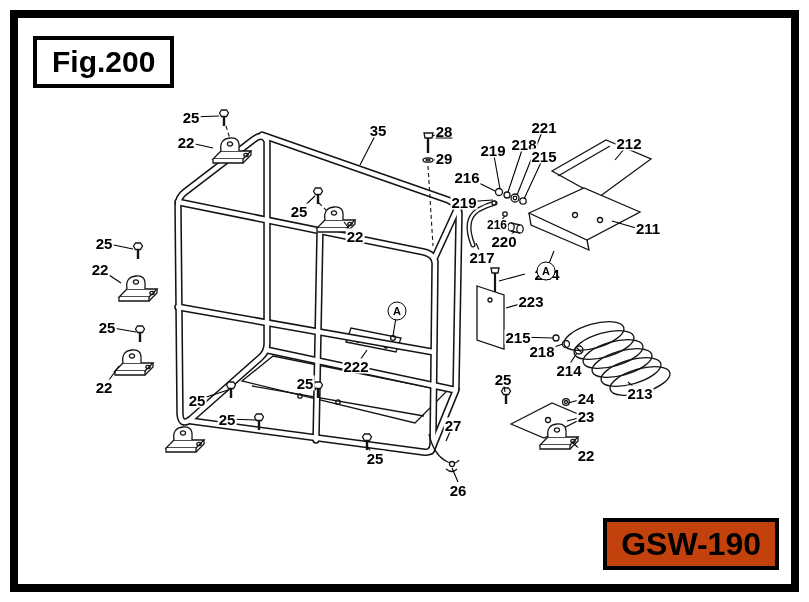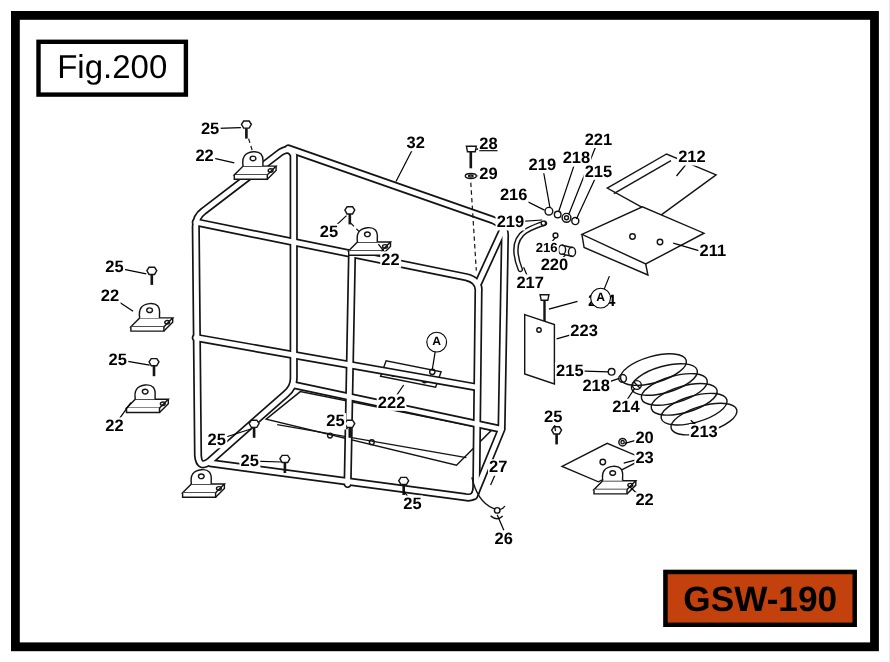--- a/index.html
+++ b/index.html
@@ -3,21 +3,21 @@
 <meta charset="utf-8">
 <style>
   html,body{margin:0;padding:0;background:#888;}
   .page{
     position:relative;width:809px;height:602px;background:#fff;
     font-family:"Liberation Sans",sans-serif;overflow:hidden;margin:0 auto;
   }
   .outer-border{position:absolute;inset:10px;border:8px solid #000;pointer-events:none;}
   .fig-box{
     position:absolute;left:33px;top:36px;border:4px solid #000;background:#fff;
-    padding:3px 15px;font-size:30px;font-weight:400;color:#000;z-index:6;line-height:1.25;
+    padding:3px 15px;font-size:30px;font-weight:700;color:#000;z-index:6;line-height:1.25;
   }
   .model-box{
     position:absolute;right:30px;bottom:32px;border:4px solid #000;background:#c2410c;
     padding:2px 14px;font-size:32px;font-weight:700;color:#000;z-index:6;line-height:1.25;
   }
   .art{position:absolute;left:0;top:0;z-index:2;}
   .leader-layer{position:absolute;left:0;top:0;z-index:3;}
   .leader-layer line{stroke:#000;stroke-width:1.1;}
   .labels-layer{position:absolute;inset:0;z-index:4;}
   .part-label{
@@ -247,21 +247,21 @@
       <line x1="586" y1="455" x2="572" y2="442"></line>
       <line x1="453" y1="425" x2="446" y2="441"></line>
       <line x1="458" y1="482" x2="452" y2="468"></line>
       <line x1="397" y1="311" x2="393" y2="336"></line>
       <line x1="546" y1="271" x2="554" y2="251"></line>
     </svg>
 
   <div class="labels-layer" id="labels-layer">
       <div class="part-label" style="left: 191px; top: 117px;">25</div>
       <div class="part-label" style="left: 186px; top: 142px;">22</div>
-      <div class="part-label" style="left: 378px; top: 130px;">32</div>
+      <div class="part-label" style="left: 378px; top: 130px;">35</div>
       <div class="part-label" style="left: 444px; top: 131px; text-decoration: underline;">28</div>
       <div class="part-label" style="left: 444px; top: 158px;">29</div>
       <div class="part-label" style="left: 493px; top: 150px;">219</div>
       <div class="part-label" style="left: 524px; top: 144px;">218</div>
       <div class="part-label" style="left: 544px; top: 127px;">221</div>
       <div class="part-label" style="left: 544px; top: 156px;">215</div>
       <div class="part-label" style="left: 629px; top: 143px;">212</div>
       <div class="part-label" style="left: 467px; top: 177px;">216</div>
       <div class="part-label" style="left: 464px; top: 202px;">219</div>
       <div class="part-label small" style="left: 497px; top: 225px;">216</div>
@@ -279,21 +279,21 @@
       <div class="part-label" style="left: 569px; top: 370px; text-align: center;">214</div>
       <div class="part-label" style="left: 640px; top: 393px;">213</div>
       <div class="part-label" style="left: 107px; top: 327px;">25</div>
       <div class="part-label" style="left: 104px; top: 387px;">22</div>
       <div class="part-label" style="left: 197px; top: 400px;">25</div>
       <div class="part-label" style="left: 227px; top: 419px;">25</div>
       <div class="part-label" style="left: 305px; top: 383px;">25</div>
       <div class="part-label" style="left: 356px; top: 366px;">222</div>
       <div class="part-label" style="left: 375px; top: 458px;">25</div>
       <div class="part-label" style="left: 503px; top: 379px;">25</div>
-      <div class="part-label" style="left: 586px; top: 398px;">20</div>
+      <div class="part-label" style="left: 586px; top: 398px;">24</div>
       <div class="part-label" style="left: 586px; top: 416px;">23</div>
       <div class="part-label" style="left: 586px; top: 455px;">22</div>
       <div class="part-label" style="left: 453px; top: 425px; text-align: right;">27</div>
       <div class="part-label" style="left: 458px; top: 490px;">26</div>
       <div class="circle-a" style="left: 397px; top: 311px;">A</div>
       <div class="circle-a" style="left: 546px; top: 271px;">A</div>
     </div>
 
   <div class="outer-border"></div>
   <div class="fig-box">

